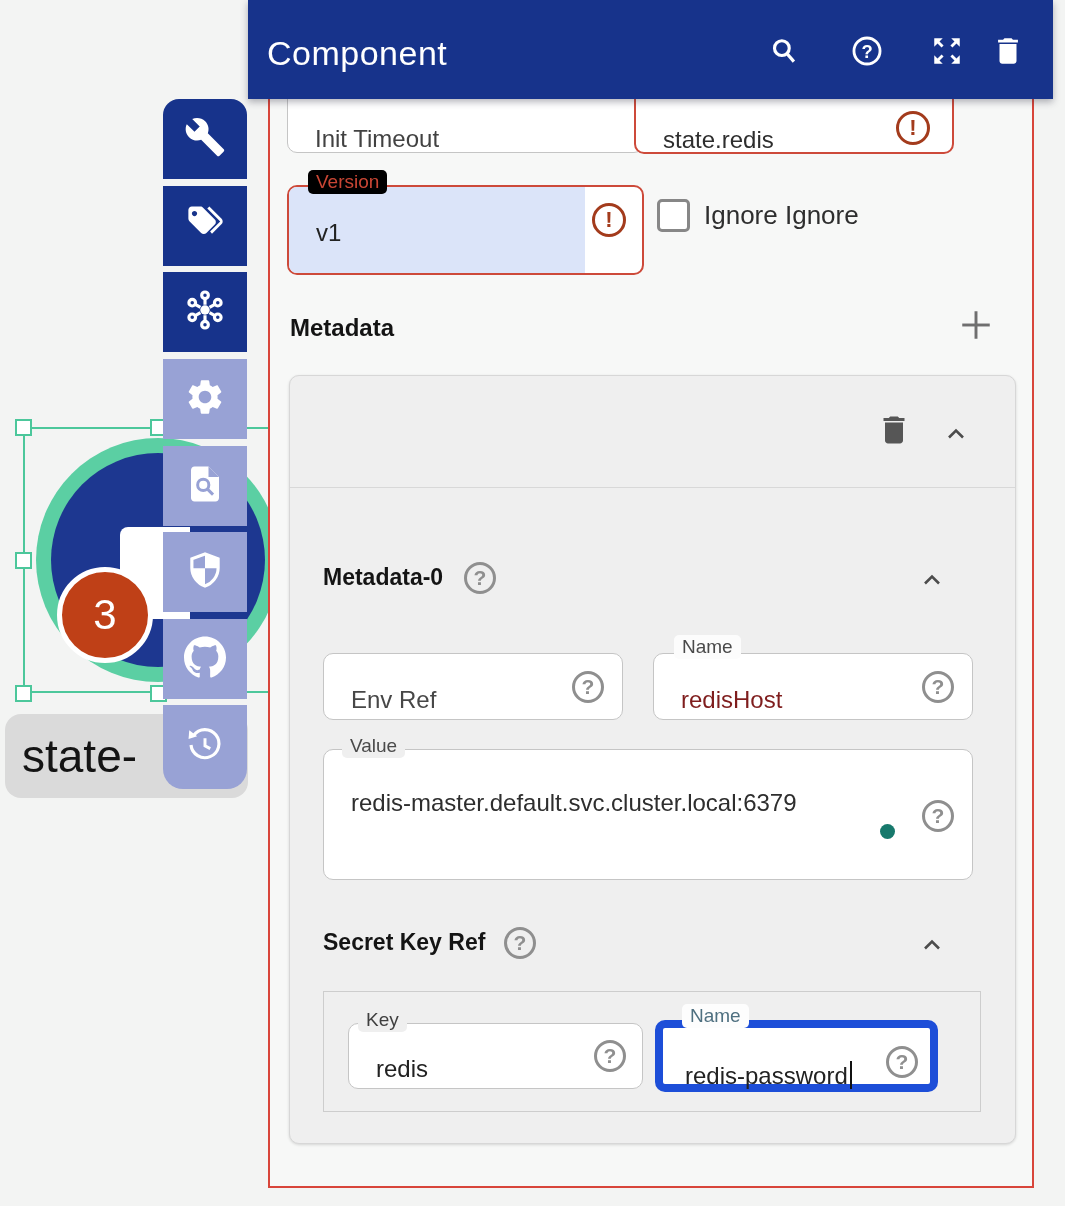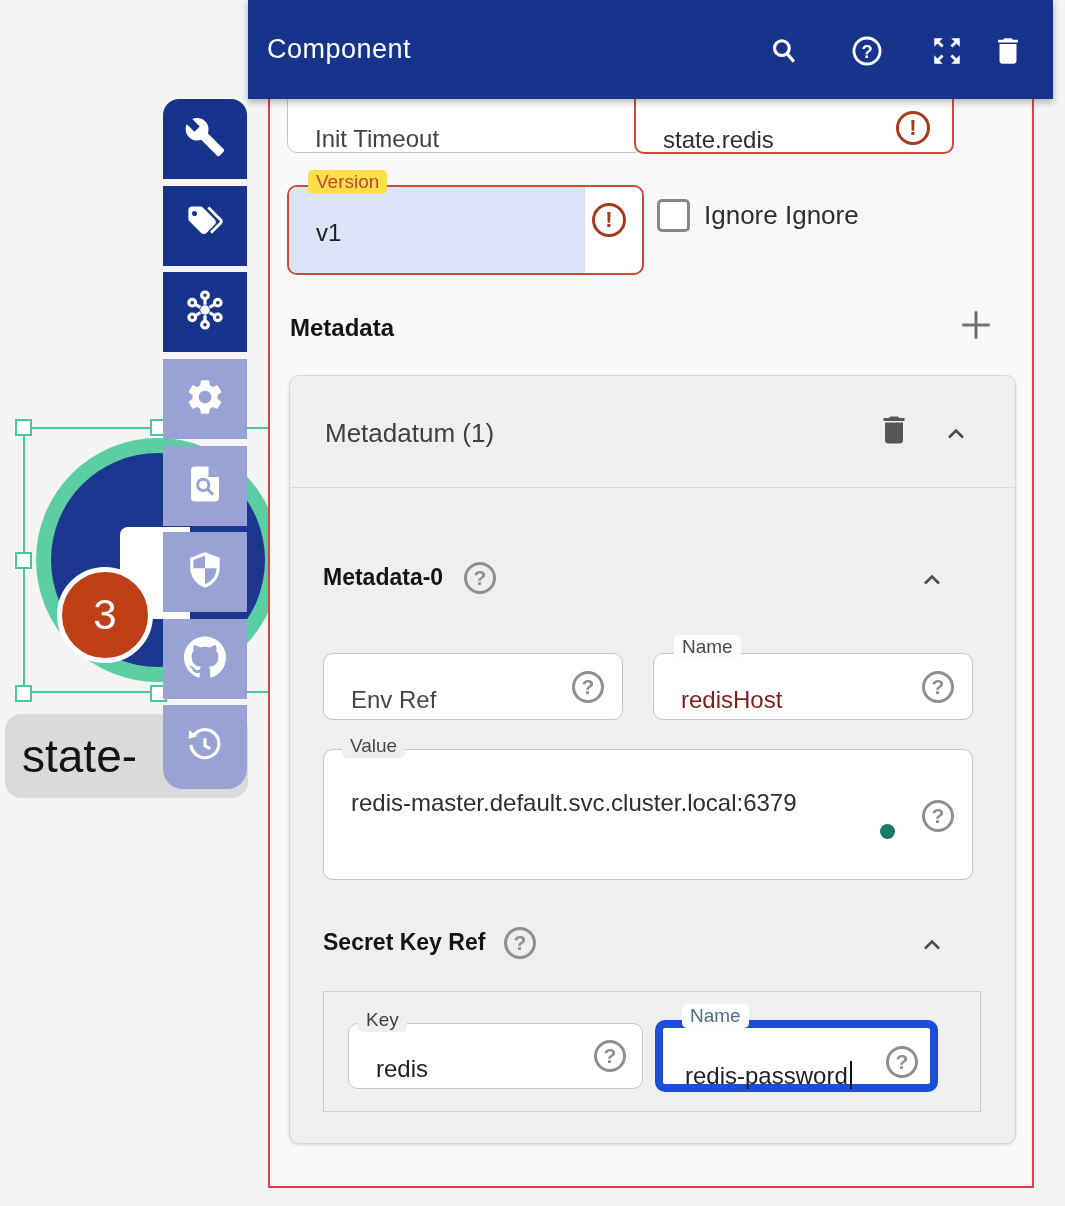--- a/index.html
+++ b/index.html
@@ -32,21 +32,21 @@
   
   .toolbar{position:absolute;left:163px;top:99px;width:84px;z-index:3;}
   .tile{position:absolute;left:0;width:84px;height:80px;
     display:flex;align-items:center;justify-content:center;}
   .tile.active{background:#17338b;}
   .tile.inactive{background:#98a2d5;}
   .tile svg{width:42px;height:42px;}
   
   .phead{position:absolute;left:248px;top:0;width:805px;height:99px;background:#17338b;
     z-index:5;box-shadow:0 3px 7px rgba(40,40,60,.35);}
-  .phead-title{position:absolute;left:19px;top:34px;color:#fff;font-size:27px;letter-spacing:.5px;}
+  .phead-title{position:absolute;left:19px;top:34px;color:#fff;font-size:34px;letter-spacing:.5px;}
   .hicon{position:absolute;top:33px;width:36px;height:36px;display:flex;
     align-items:center;justify-content:center;cursor:pointer;}
   .hicon svg{width:34px;height:34px;}
   
   .panel{position:absolute;left:268px;top:97px;width:766px;height:1091px;z-index:4;
     background:#f7f8f7;border:2px solid #d8453a;box-sizing:border-box;overflow:hidden;}
   .fld{position:absolute;background:#fff;border:1.5px solid #c5c5c5;border-radius:10px;
     box-sizing:border-box;}
   .fld.error{border:2px solid #cd4a3a;}
   .fld-text{position:absolute;left:27px;font-size:24px;color:#3b3b3b;white-space:nowrap;margin-top:13px;}
@@ -203,21 +203,21 @@
 
   <div class="fld" style="left:17px;top:-28px;width:357px;height:82px;">
     <div class="fld-text" style="top:40px;color:#424242;">Init Timeout</div>
   </div>
 
   <div class="fld error" style="left:364px;top:-28px;width:320px;height:83px;">
     <div class="fld-text" style="top:40px;color:#2e2e2e;">state.redis</div>
     <span class="err-ic" style="right:22px;top:38px;">!</span>
   </div>
 
-  <div class="notch" style="left:38px;top:71px;color:#c94634;background:#fde047;">Version</div>
+  <div class="notch" style="left:38px;top:71px;color:#c94634;background:#000000;">Version</div>
   <div class="fld error" style="left:17px;top:86px;width:357px;height:90px;overflow:hidden;">
     <div style="position:absolute;left:0;top:0;bottom:0;width:296px;background:#dbe4f9;"></div>
     <div class="fld-text" style="top:19px;color:#222;">v1</div>
     <span class="err-ic" style="right:16px;top:16px;">!</span>
   </div>
 
   <div class="checkbox"></div>
   <div style="position:absolute;left:434px;top:101px;font-size:26px;color:#2e2e2e;">Ignore Ignore</div>
 
   <div class="bold-h" style="left:20px;top:215px;font-size:24px;">Metadata</div>
@@ -225,21 +225,20 @@
     <svg viewBox="0 0 24 24" width="44" height="44">
       <g stroke="#6f6f6f" stroke-width="1.6">
           <line x1="12" y1="4.5" x2="12" y2="19.5"></line>
           <line x1="4.5" y1="12" x2="19.5" y2="12"></line>
         </g>
     </svg>
   </div>
 
   <div class="accordion">
 
-    <div style="position:absolute;left:35px;top:42px;font-size:26px;color:#3f3f3f;">Metadatum (1)</div>
     <div style="position:absolute;left:586px;top:34px;width:36px;height:40px;cursor:pointer;">
       <svg viewBox="0 0 24 24" width="36" height="40">
           <path fill="#565656" d="M6 19c0 1.1.9 2 2 2h8c1.1 0 2-.9 2-2V7H6v12zM19 4h-3.5l-1-1h-5l-1 1H5v2h14V4z"></path>
         </svg>
     </div>
     <div class="chev" style="left:652px;top:44px;cursor:pointer;">
       <svg viewBox="0 0 24 24" width="28" height="28">
           <path fill="none" stroke="#4c4c4c" stroke-width="2.2" d="M6 15l6-6 6 6"></path>
         </svg>
     </div>

